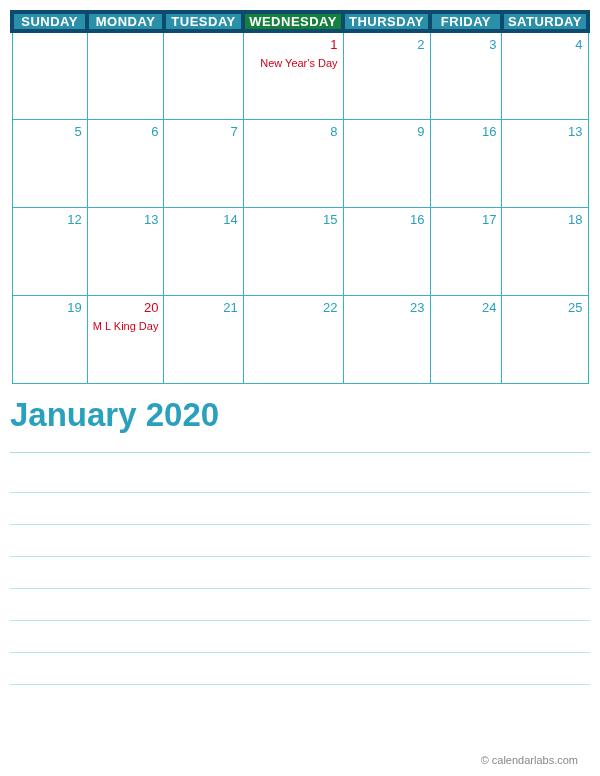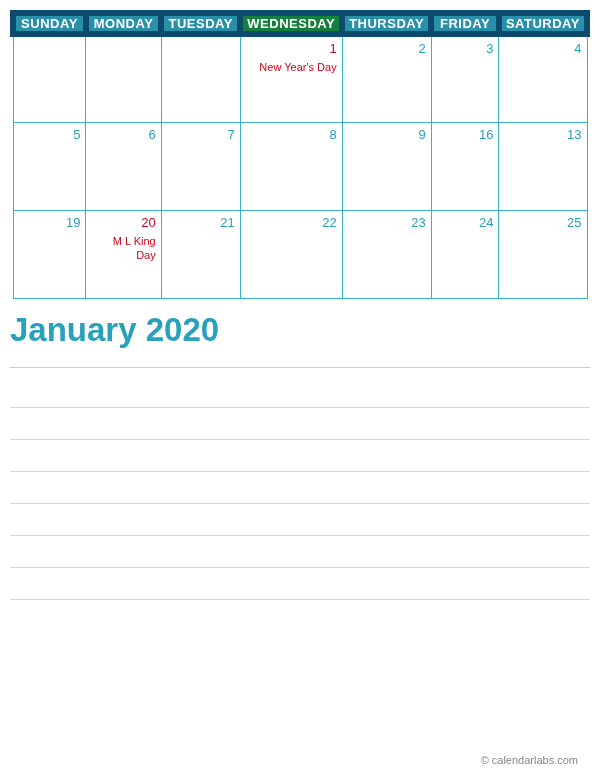--- a/index.html
+++ b/index.html
@@ -21,21 +21,21 @@
       border: 1.5px solid #3ab0c8;
     }
 
     .calendar-table th {
       background-color: #2a8fa8;
       color: #fff;
       text-align: center;
       font-size: 13px;
       font-weight: bold;
       padding: 0 4px;
-      border: 6px solid #0c4a6e;
+      border: 4px solid #0c4a6e;
       text-transform: uppercase;
       letter-spacing: 0.5px;
     }
 
     .calendar-table th.wednesday {
       background-color: #15803d;
     }
 
     .calendar-table td {
       border: 1px solid #3ab0c8;
@@ -160,20 +160,43 @@
           </td>
           <td>
             <span class="day-number">16</span>
           </td>
           <td>
             <span class="day-number">13</span>
           </td>
         </tr>
         <tr>
           <td>
+            <span class="day-number">12</span>
+          </td>
+          <td>
+            <span class="day-number">13</span>
+          </td>
+          <td>
+            <span class="day-number">14</span>
+          </td>
+          <td>
+            <span class="day-number">15</span>
+          </td>
+          <td>
+            <span class="day-number">16</span>
+          </td>
+          <td>
+            <span class="day-number">17</span>
+          </td>
+          <td>
+            <span class="day-number">18</span>
+          </td>
+        </tr>
+        <tr>
+          <td>
             <span class="day-number">19</span>
           </td>
           <td>
             <span class="day-number red">20</span>
             <div class="holiday-label">M L King Day</div>
           </td>
           <td>
             <span class="day-number">21</span>
           </td>
           <td>

